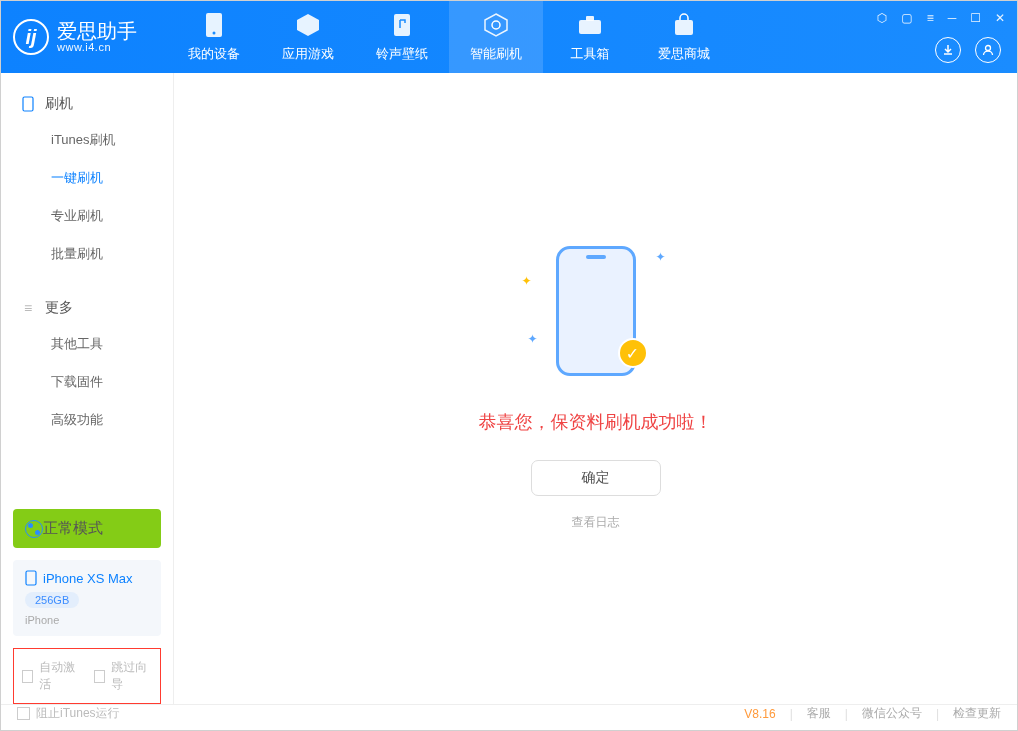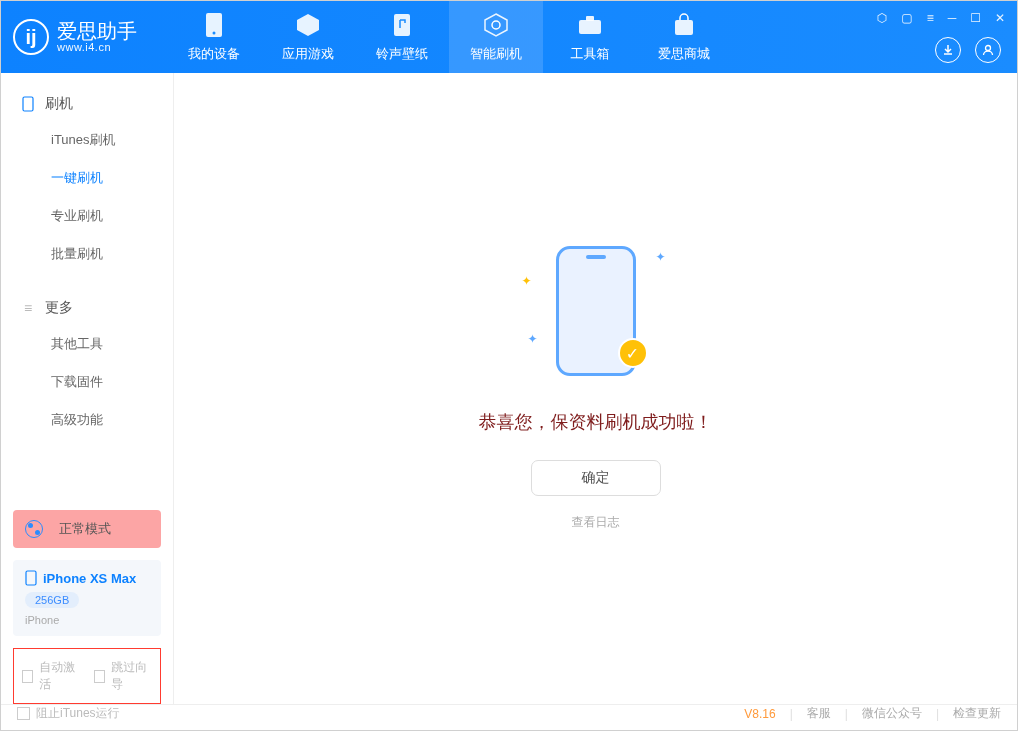--- a/index.html
+++ b/index.html
@@ -1,60 +1,60 @@
 <!DOCTYPE html>
 <html><head>
   <meta charset="utf-8">
   <style>
     *{margin:0;padding:0;box-sizing:border-box;font-family:"Microsoft YaHei",Arial,sans-serif}
     body{width:1018px;height:731px;overflow:hidden;background:#fff;border:1px solid #d0d0d0}
     .header{height:72px;background:linear-gradient(to right,#0d82ff,#1a8cff);display:flex;align-items:center;padding:0 12px;position:relative}
     .logo{display:flex;align-items:center;gap:8px;margin-right:30px}
-    .logo-icon{width:36px;height:36px;border:2.5px solid #fff;border-radius:50%;display:flex;align-items:center;justify-content:center;color:#fff;font-size:20px;font-weight:bold;}
+    .logo-icon{width:36px;height:36px;border:2.5px solid #fff;border-radius:50%;display:flex;align-items:center;justify-content:center;color:#fff;font-size:20px;font-weight:bold;font-style:italic}
     .logo-text{color:#fff;font-size:20px;font-weight:400;line-height:1}
     .logo-sub{color:#fff;font-size:11px;opacity:.95;letter-spacing:.5px}
     .nav{display:flex;gap:0}
     .nav-item{width:94px;height:72px;display:flex;flex-direction:column;align-items:center;justify-content:center;color:#fff;cursor:pointer;gap:6px}
     .nav-item.active{background:rgba(255,255,255,.15)}
     .nav-icon{width:28px;height:28px;display:flex;align-items:center;justify-content:center}
     .nav-label{font-size:13px}
     .header-right{position:absolute;right:12px;top:10px;display:flex;gap:14px;align-items:center}
     .header-right .ctrl{color:#fff;font-size:12px;cursor:pointer;opacity:.9}
     .header-icons{position:absolute;right:16px;bottom:10px;display:flex;gap:14px;align-items:center}
     .circle-btn{width:26px;height:26px;border:1.5px solid #fff;border-radius:50%;display:flex;align-items:center;justify-content:center;color:#fff;cursor:pointer}
     .body{display:flex;height:calc(731px - 72px - 28px)}
     .sidebar{width:173px;border-right:1px solid #eee;background:#fff;display:flex;flex-direction:column}
     .side-sec{padding:14px 0 4px}
     .side-hdr{display:flex;align-items:center;gap:10px;padding:8px 20px;color:#555;font-size:14px}
     .side-hdr .sic{width:14px;height:14px;display:flex;align-items:center;justify-content:center}
     .side-item{padding:10px 20px 10px 50px;font-size:13px;color:#666;cursor:pointer}
     .side-item.active{color:#0d82ff}
     .sidebar-bottom{margin-top:auto}
-    .mode-box{background:#fca5a5;margin:0 12px 12px;padding:10px 12px;border-radius:4px;display:flex;align-items:center;gap:16px;font-size:13px;color:#555}
+    .mode-box{background:#84cc16;margin:0 12px 12px;padding:10px 12px;border-radius:4px;display:flex;align-items:center;gap:0;font-size:15px;color:#555}
     .mode-ic{width:18px;height:18px;border:1.5px solid #2b8cff;border-radius:50%;position:relative}
     .mode-ic::before,.mode-ic::after{content:"";position:absolute;background:#2b8cff;border-radius:50%}
     .mode-ic::before{width:5px;height:5px;top:2px;left:2px}
     .mode-ic::after{width:5px;height:5px;bottom:2px;right:2px}
     .dev-box{background:#f4f7fb;margin:0 12px 12px;padding:10px 12px;border-radius:4px}
-    .dev-name{color:#0d82ff;font-size:13px;font-weight:700;display:flex;align-items:center;gap:6px}
+    .dev-name{color:#0d82ff;font-size:13px;font-weight:400;display:flex;align-items:center;gap:6px}
     .dev-cap{display:inline-block;margin-top:6px;background:#e3eefc;color:#3b8cff;font-size:11px;padding:2px 10px;border-radius:10px}
     .dev-sub{color:#aaa;font-size:11px;margin-top:6px}
     .red-box{border:1.5px solid #ff3b30;margin:0 12px 0 12px;padding:10px 8px;display:flex;gap:14px;align-items:center}
     .cb{display:flex;align-items:center;gap:6px;font-size:12px;color:#bbb;cursor:pointer}
     .cb-box{width:13px;height:13px;border:1px solid #ccc;background:#fff}
     .main{flex:1;display:flex;flex-direction:column;align-items:center;justify-content:center;background:#fff}
     .illus{width:140px;height:140px;position:relative;margin-bottom:24px}
     .phone{width:80px;height:130px;border:3px solid #5ea8ff;border-radius:14px;background:#eaf2ff;position:absolute;left:30px;top:0}
     .phone::before{content:"";position:absolute;top:6px;left:50%;transform:translateX(-50%);width:20px;height:4px;background:#5ea8ff;border-radius:2px}
     .badge{width:30px;height:30px;background:#ffc107;border-radius:50%;position:absolute;right:18px;bottom:18px;display:flex;align-items:center;justify-content:center;color:#fff;font-size:16px;border:2px solid #fff}
     .spark{position:absolute;font-size:12px}
     .s1{left:-4px;top:28px;color:#ffc107}
     .s2{right:0px;top:4px;color:#5ea8ff}
     .s3{left:2px;bottom:40px;color:#5ea8ff}
-    .success-txt{font-size:18px;color:#7f1d1d;margin-bottom:26px}
+    .success-txt{font-size:18px;color:#ef4444;margin-bottom:26px}
     .ok-btn{width:130px;height:36px;border:1px solid #ddd;background:#fff;border-radius:7px;font-size:14px;color:#555;cursor:pointer;margin-bottom:18px}
     .log-link{color:#aaa;font-size:12px;cursor:pointer}
     .footer{height:28px;border-top:1px solid #eee;display:flex;align-items:flex-start;padding:0 16px;font-size:12px;color:#aaa;gap:10px}
     .ft-right{margin-left:auto;display:flex;align-items:center;gap:14px}
     .sep{color:#e0e0e0}
     .ver{color:#ff9a3c}
   </style>
 </head>
 <body>
 

